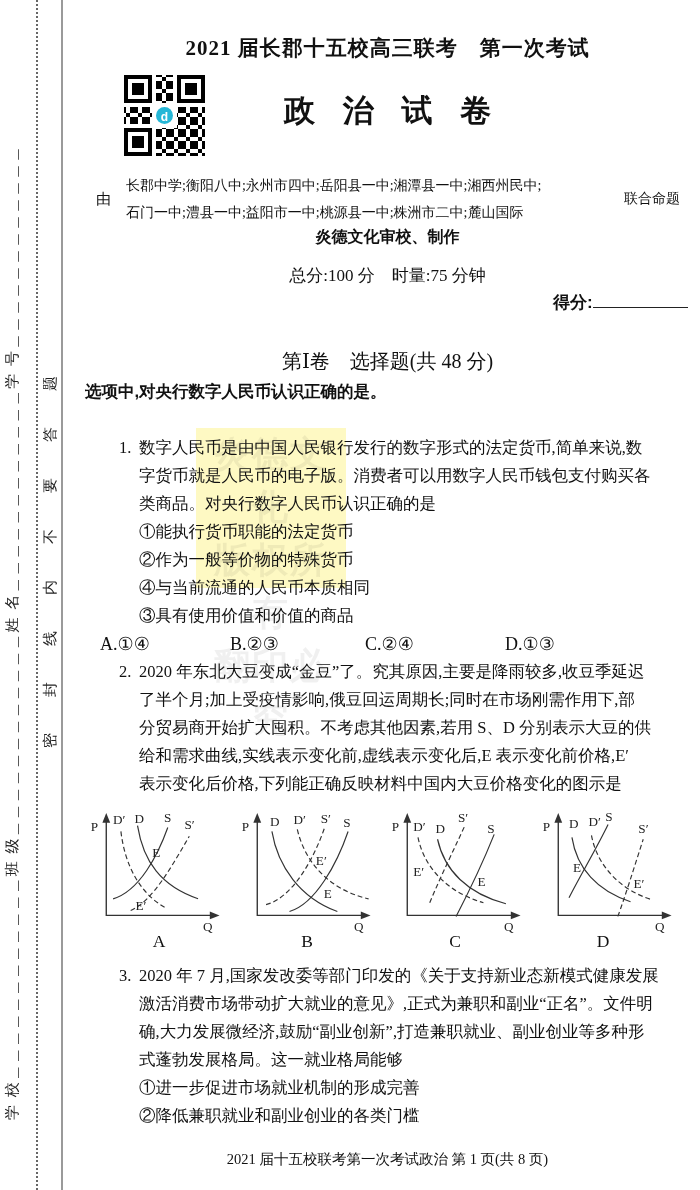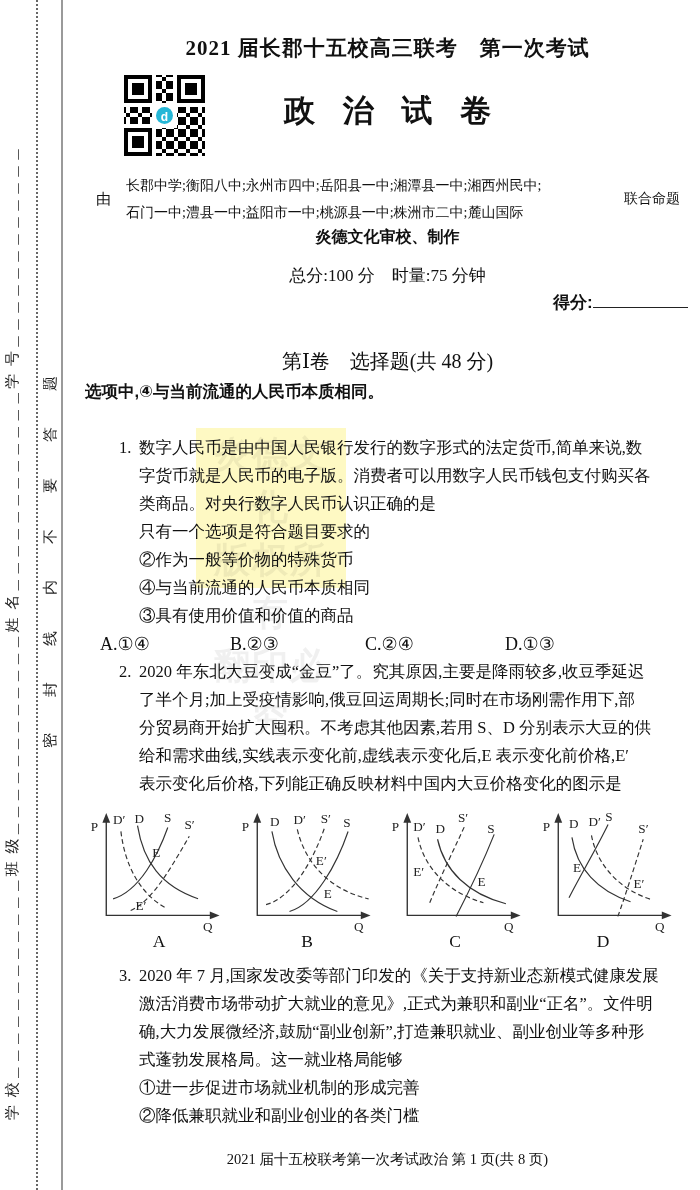--- a/index.html
+++ b/index.html
@@ -130,30 +130,30 @@
 </div>
 
 <div class="abs produced">炎德文化审校、制作</div>
 <div class="abs score-time">总分:100 分　时量:75 分钟</div>
 <div class="abs score">
   <span>得分:</span><span class="scoreline"></span>
 </div>
 
 <div class="abs sec-heading">第Ⅰ卷　选择题(共 48 分)</div>
 <div class="abs intro">
-  <div>选项中,④与当前流通的人民币本质相同。</div>
+  <div>选项中,对央行数字人民币认识正确的是。</div>
 </div>
 
 <div class="abs q" style="top:434px;">
   <div class="qline">
     <span class="qnum">1.</span><span>数字人民币是由中国人民银行发行的数字形式的法定货币,简单来说,数</span>
   </div>
   <div class="qline cont">字货币就是人民币的电子版。消费者可以用数字人民币钱包支付购买各</div>
   <div class="qline cont">类商品。对央行数字人民币认识正确的是</div>
-  <div class="qline cont">只有一个选项是符合题目要求的</div>
+  <div class="qline cont">①能执行货币职能的法定货币</div>
   <div class="qline cont">②作为一般等价物的特殊货币</div>
   <div class="qline cont">④与当前流通的人民币本质相同</div>
   <div class="qline cont">③具有使用价值和价值的商品</div>
   <div class="opts">
     <span>A.①④</span><span>B.②③</span><span>C.②④</span><span>D.①③</span>
   </div>
 </div>
 
 <div class="abs q" style="top:658px;">
   <div class="qline">

